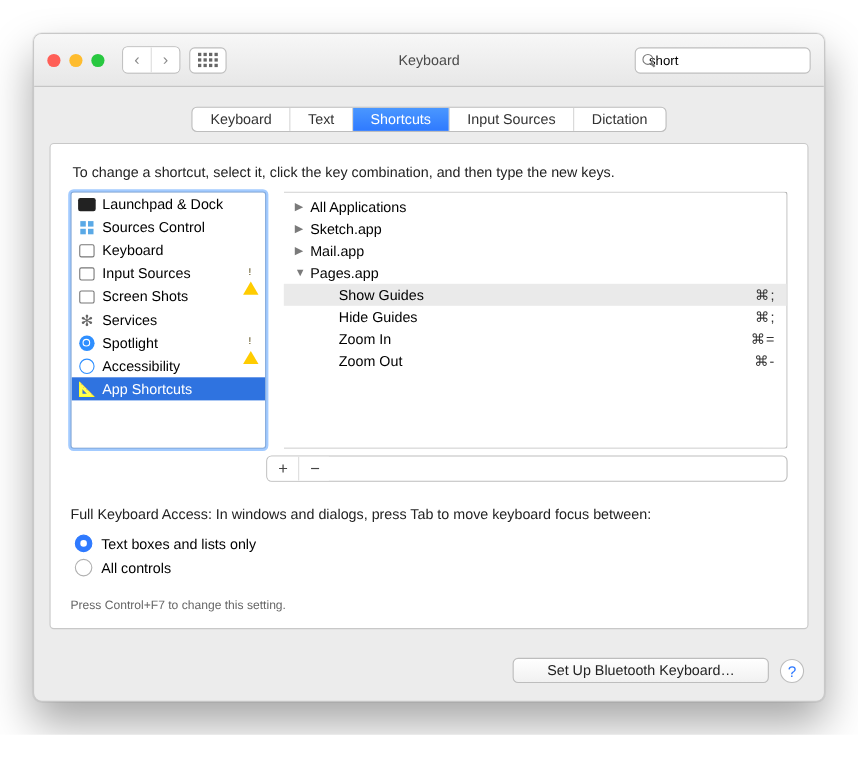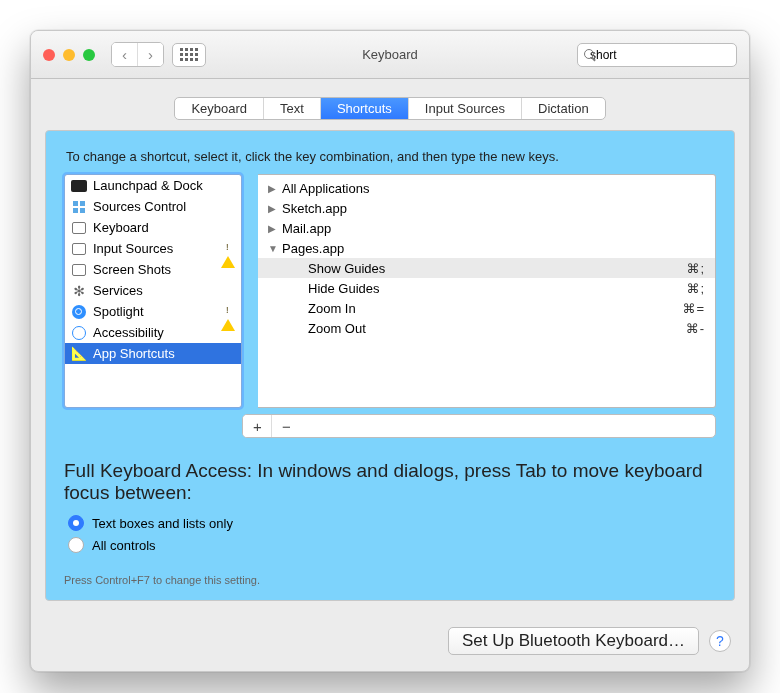--- a/index.html
+++ b/index.html
@@ -67,21 +67,21 @@
     padding:3px 16px;font-size:13px;color:#333;cursor:default;border-right:1px solid #d6d6d6;
   }
   .tabs .tab:last-child{border-right:none;}
   .tabs .tab.active{background:#3b82f6;background:linear-gradient(#4a97ff,#2f7aff);color:#fff;}
 
   
   .panel {
     margin:10px 14px 16px 14px;
     border:1px solid #c8c8c8;
     border-radius:4px;
-    background:#7dd3fc;
+    background:#ffffff;
     padding:14px 18px 14px 18px;
   }
   .instruct { margin:4px 0 10px 2px; font-size:13px; color:#222;}
   .lists { display:flex; gap:16px;}
   .left-list {
     width:178px;height:234px;border:1px solid #b9b9b9;background:#fff;border-radius:3px;
     outline:3px solid rgba(88,160,255,.55);outline-offset:-1px;
     overflow:hidden;
   }
   .left-list .item{
@@ -106,32 +106,32 @@
   }
   .right-list .row{display:flex;align-items:center;height:20px;padding:0 10px;}
   .right-list .row.sel{background:#eaeaea;align-items:center;}
   .disclose{width:10px;display:inline-block;color:#7a7a7a;font-size:10px;margin-right:4px;}
   .indent{display:inline-block;}
   .shortcut{margin-left:auto;color:#333;letter-spacing:1px;}
 
   .pm {margin-top:6px;margin-left:178px;}
   .pm .segbtn button{width:28px;height:22px;color:#444;font-size:15px;}
 
-  .fk {margin-top:22px;font-size:19px;color:#222;}
+  .fk {margin-top:22px;font-size:13px;color:#222;}
   .radios{margin:8px 0 18px 4px;}
   .radio-row{display:flex;align-items:center;gap:8px;height:22px;}
   .radio{width:16px;height:16px;border:1px solid #b0b0b0;border-radius:50%;background:#fff;display:flex;align-items:center;justify-content:center;}
   .radio.checked{border-color:#2f7aff;background:#2f7aff;}
   .radio.checked .dotw{width:6px;height:6px;border-radius:50%;background:#fff;}
   .hint{font-size:11px;color:#666;margin-top:2px;}
 
   .footer{display:flex;align-items:center;padding:10px 18px 16px 18px;gap:10px;}
   .push-btn{
     margin-left:auto;border:1px solid #bdbdbd;border-radius:5px;background:linear-gradient(#fff,#f1f1f1);
-    padding:3px 13px;font-size:17px;color:#222;
+    padding:3px 30px;font-size:13px;color:#222;
   }
   .help{width:22px;height:22px;border:1px solid #bdbdbd;border-radius:50%;background:#fff;color:#2f7aff;font-size:14px;text-align:center;line-height:20px;}
   .warn-icon{width:0;height:0;border-left:7px solid transparent;border-right:7px solid transparent;border-bottom:12px solid #ffcc00;position:relative;}
   .warn-icon::after{content:"!";position:absolute;left:-2px;top:1px;font-size:9px;color:#4a3b00;}
 </style>
 </head>
 <body>
 
 <div class="window">
 

